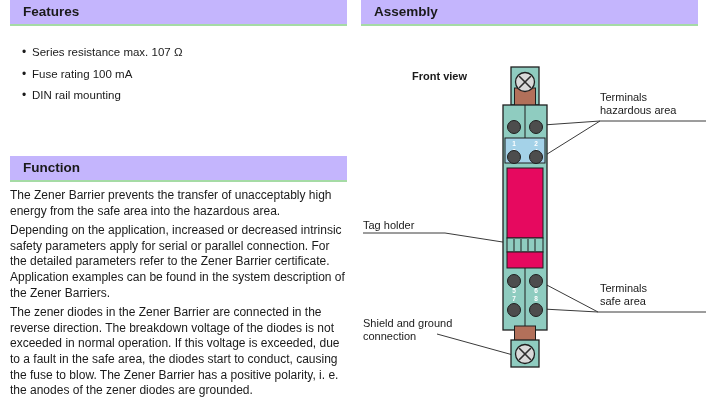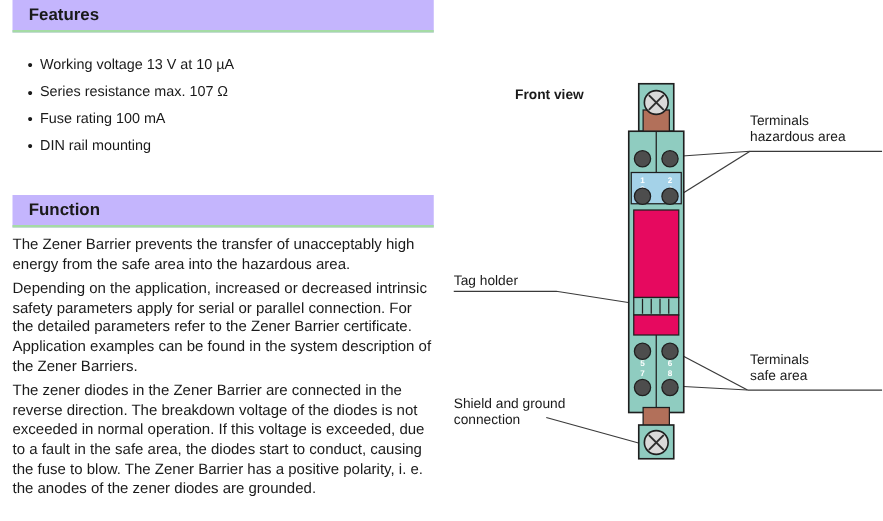--- a/index.html
+++ b/index.html
@@ -52,38 +52,40 @@
 <body>
 
 <div class="page">
 
   <div class="col col-left">
     <div class="section-header" style="top:0;">
       <span>Features</span>
     </div>
 
     <ul class="feature-list">
-      <li>Working voltage 13 V at 10 µA</li>
       <li>Series resistance max. 107 Ω</li>
       <li>Fuse rating 100 mA</li>
       <li>DIN rail mounting</li>
     </ul>
 
     <div class="section-header" style="top:156px;">
       <span>Function</span>
     </div>
 
     <div class="function-body">
       <p>The Zener Barrier prevents the transfer of unacceptably high energy from the safe area into the hazardous area.</p>
       <p>Depending on the application, increased or decreased intrinsic safety parameters apply for serial or parallel connection. For the detailed parameters refer to the Zener Barrier certificate. Application examples can be found in the system description of the Zener Barriers.</p>
       <p>The zener diodes in the Zener Barrier are connected in the reverse direction. The breakdown voltage of the diodes is not exceeded in normal operation. If this voltage is exceeded, due to a fault in the safe area, the diodes start to conduct, causing the fuse to blow. The Zener Barrier has a positive polarity, i. e. the anodes of the zener diodes are grounded.</p>
     </div>
   </div>
 
   <div class="col col-right">
+    <div class="section-header" style="top:0;">
+      <span>Assembly</span>
+    </div>
 
     <div class="diagram">
 
       <svg width="353" height="377" viewBox="0 0 353 377">
 
         <g>
           <line class="leader" x1="247" y1="81" x2="353" y2="81"></line>
           <line class="leader" x1="247" y1="81" x2="190" y2="85"></line>
           <line class="leader" x1="247" y1="81" x2="191" y2="116"></line>
         </g>

